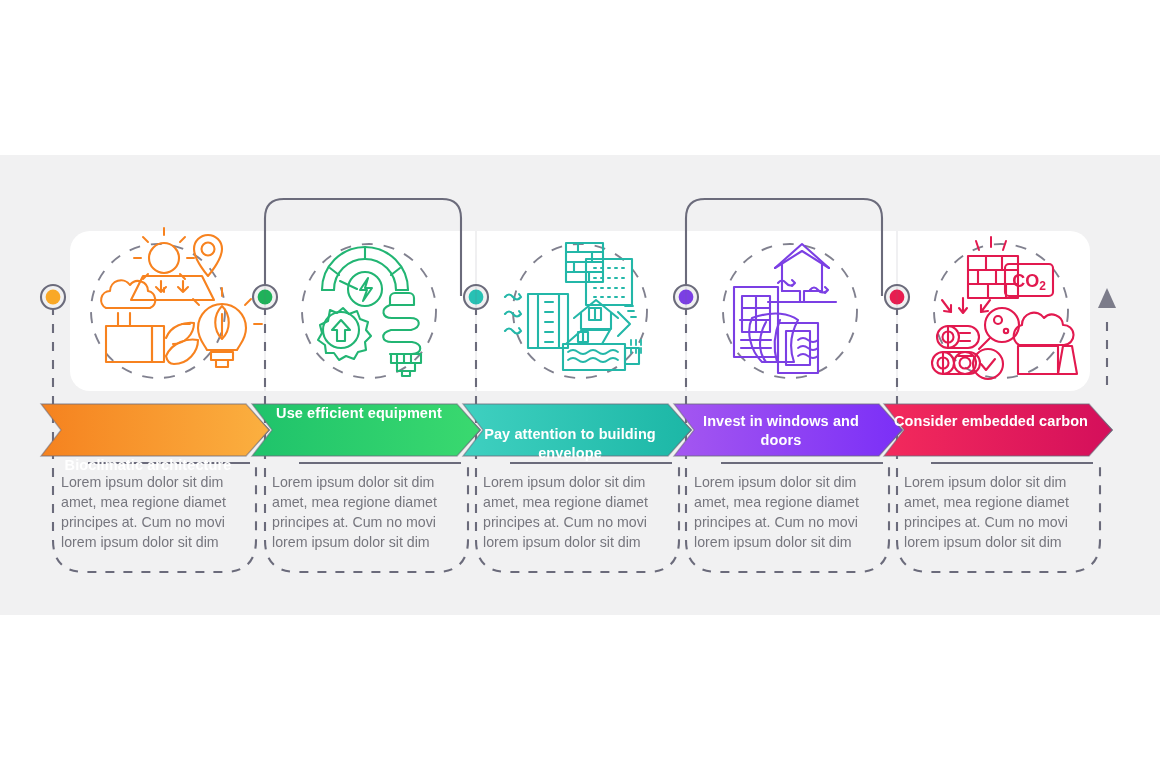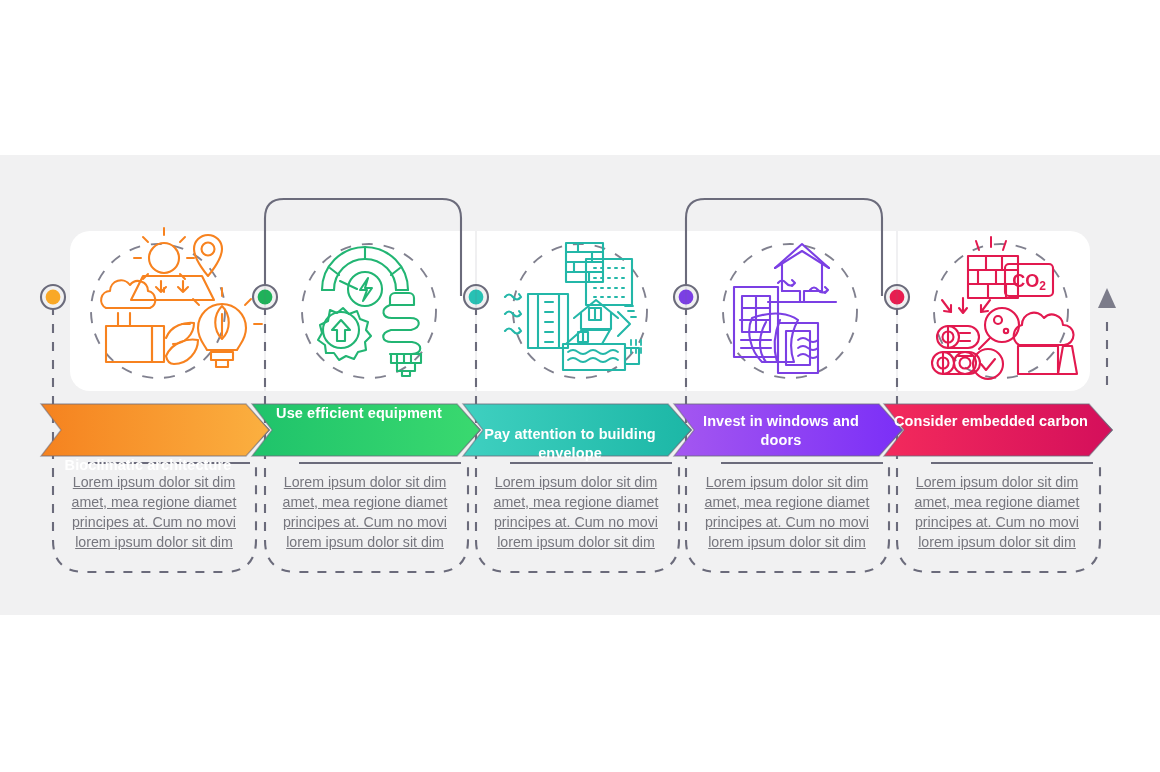--- a/index.html
+++ b/index.html
@@ -45,22 +45,21 @@
     line-height: 1.28;
     letter-spacing: .1px;
     pointer-events: none;
   }
   .step-body {
     position: absolute;
     width: 186px;
     color: #76767e;
     font-size: 14.2px;
     line-height: 1.40;
-    text-align: center;
-    text-decoration: underline;
+    text-align: left;
   }
 </style>
 </head>
 <body>
 
 <div id="stage">
 
   <div class="band"></div>
   <div class="icon-card"></div>
 

